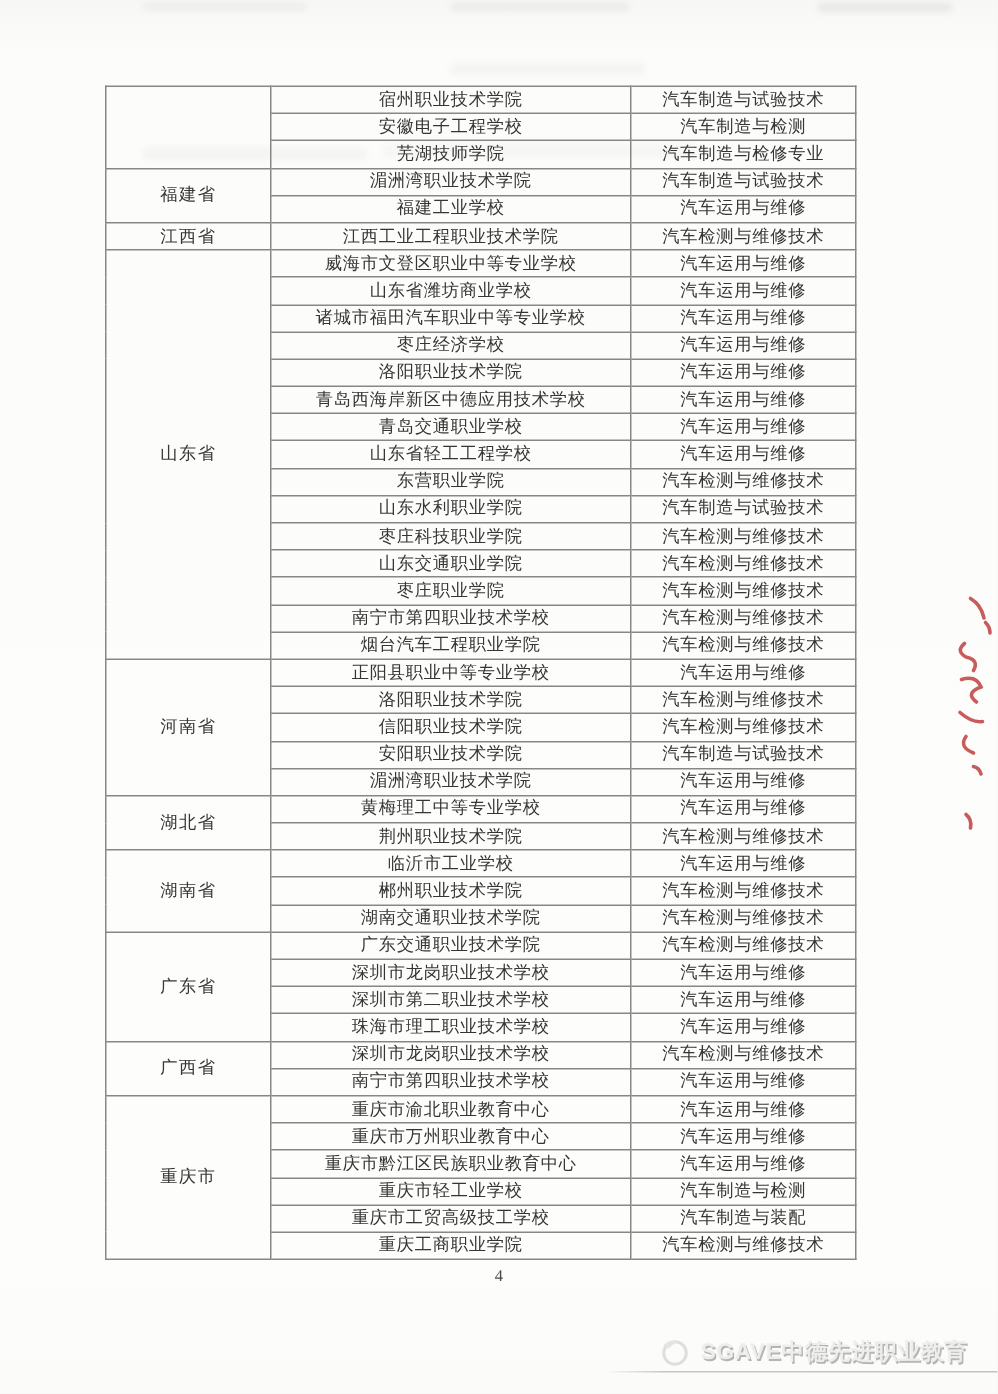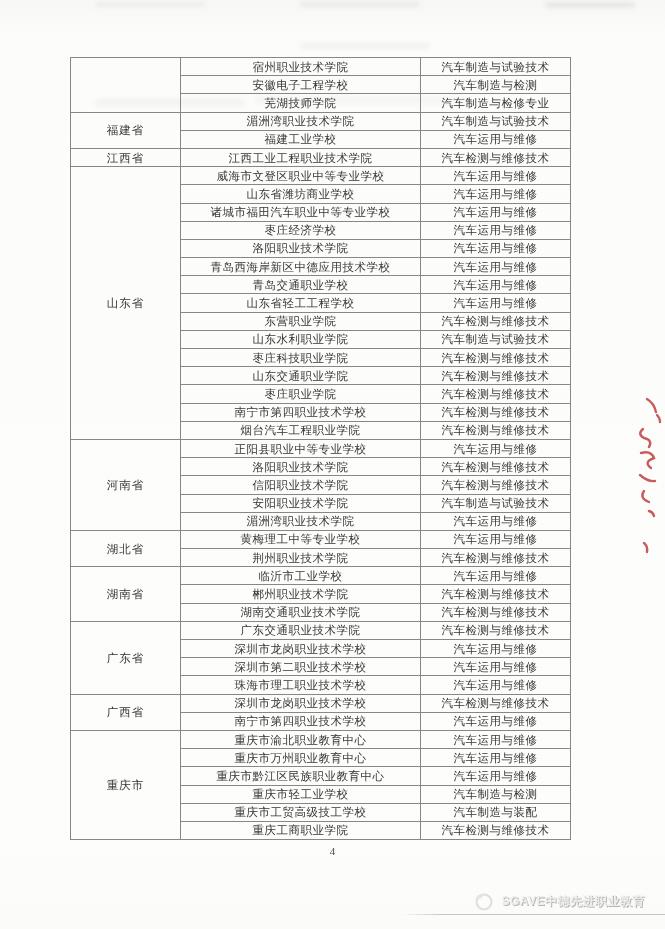--- a/index.html
+++ b/index.html
@@ -44,21 +44,21 @@
     text-align:center;font-size:11px;color:#4a4a4a;
     font-family:"Liberation Serif","DejaVu Serif",serif;
   }
 
   .footer{
     position:absolute;right:20px;bottom:17px;
     display:flex;align-items:center;gap:6px;
   }
   .footer-brand{
     font-family:"Liberation Sans","DejaVu Sans",sans-serif;
-    font-size:12px;font-weight:bold;
+    font-size:15px;font-weight:bold;
     color:#ededeb;
     text-shadow:1px 1px 0 #b5b5b2, -0.5px -0.5px 0 #fafafa;
     letter-spacing:.5px;white-space:nowrap;
   }
   .footer-rule{
     position:absolute;right:0;bottom:14px;left:402px;height:1px;
     background:linear-gradient(90deg,rgba(190,190,188,0),#c6c6c3 15%,#c2c2bf);
   }
   .logo-badge{display:inline-flex;}
 

